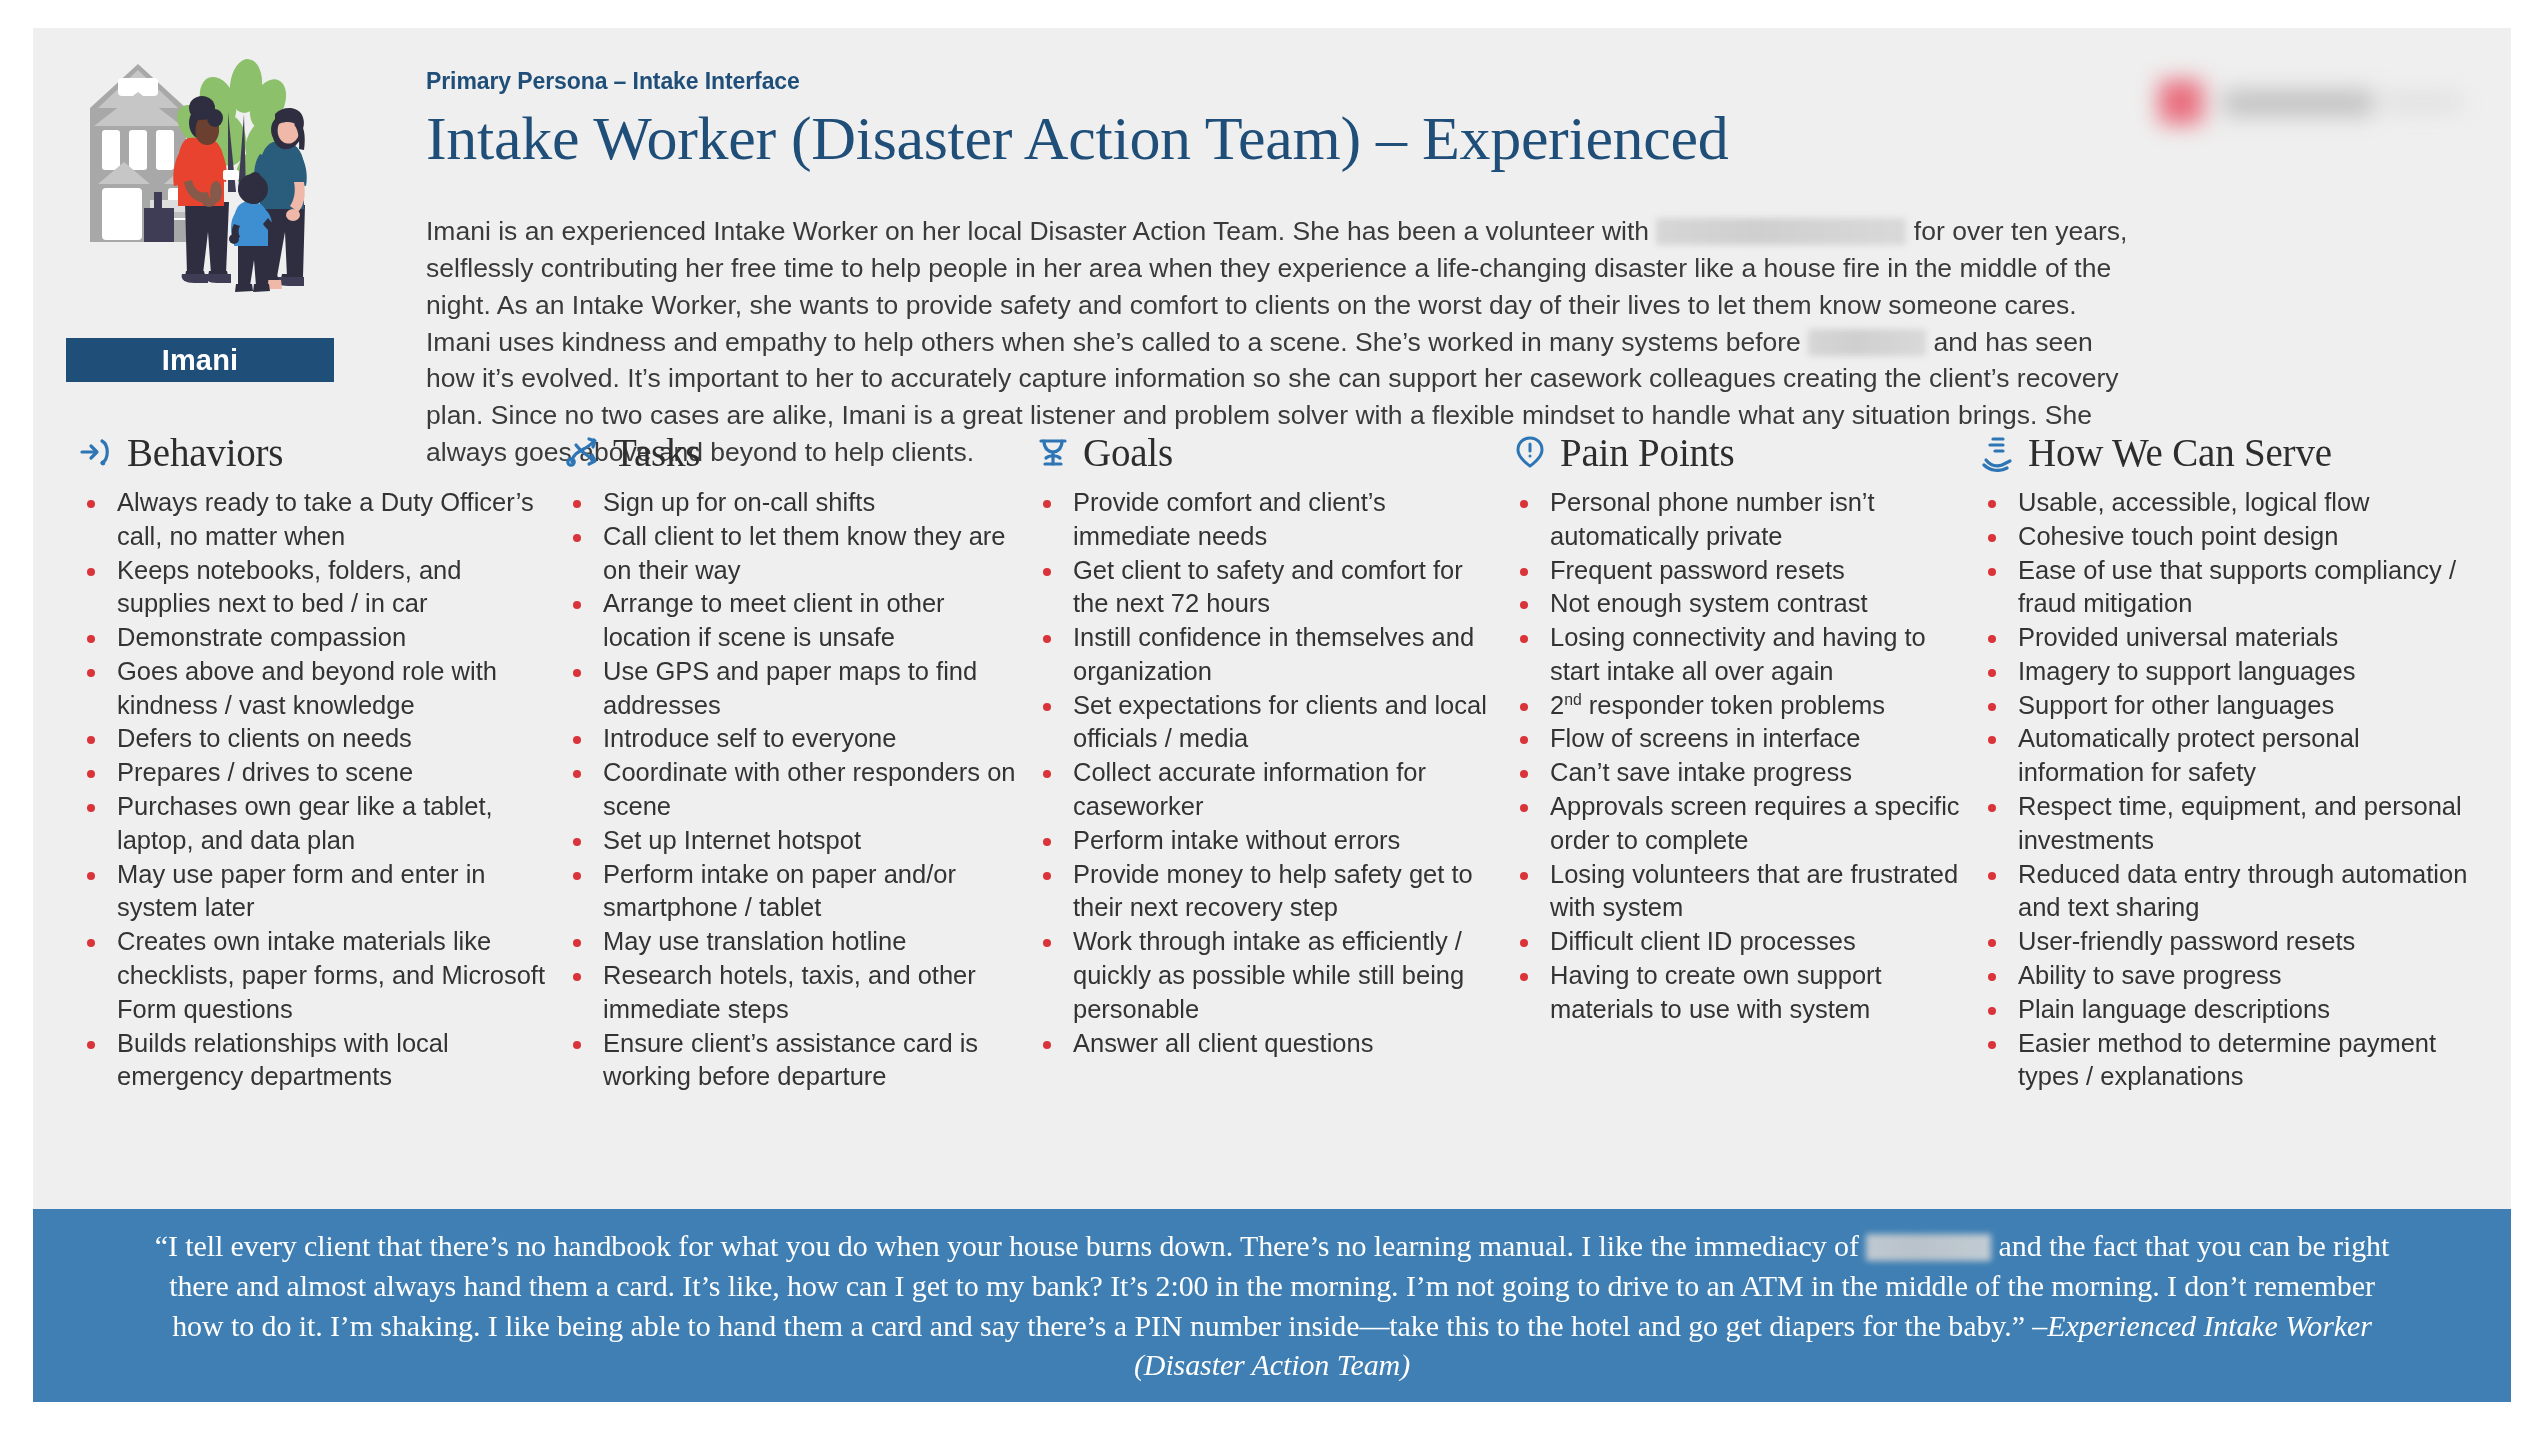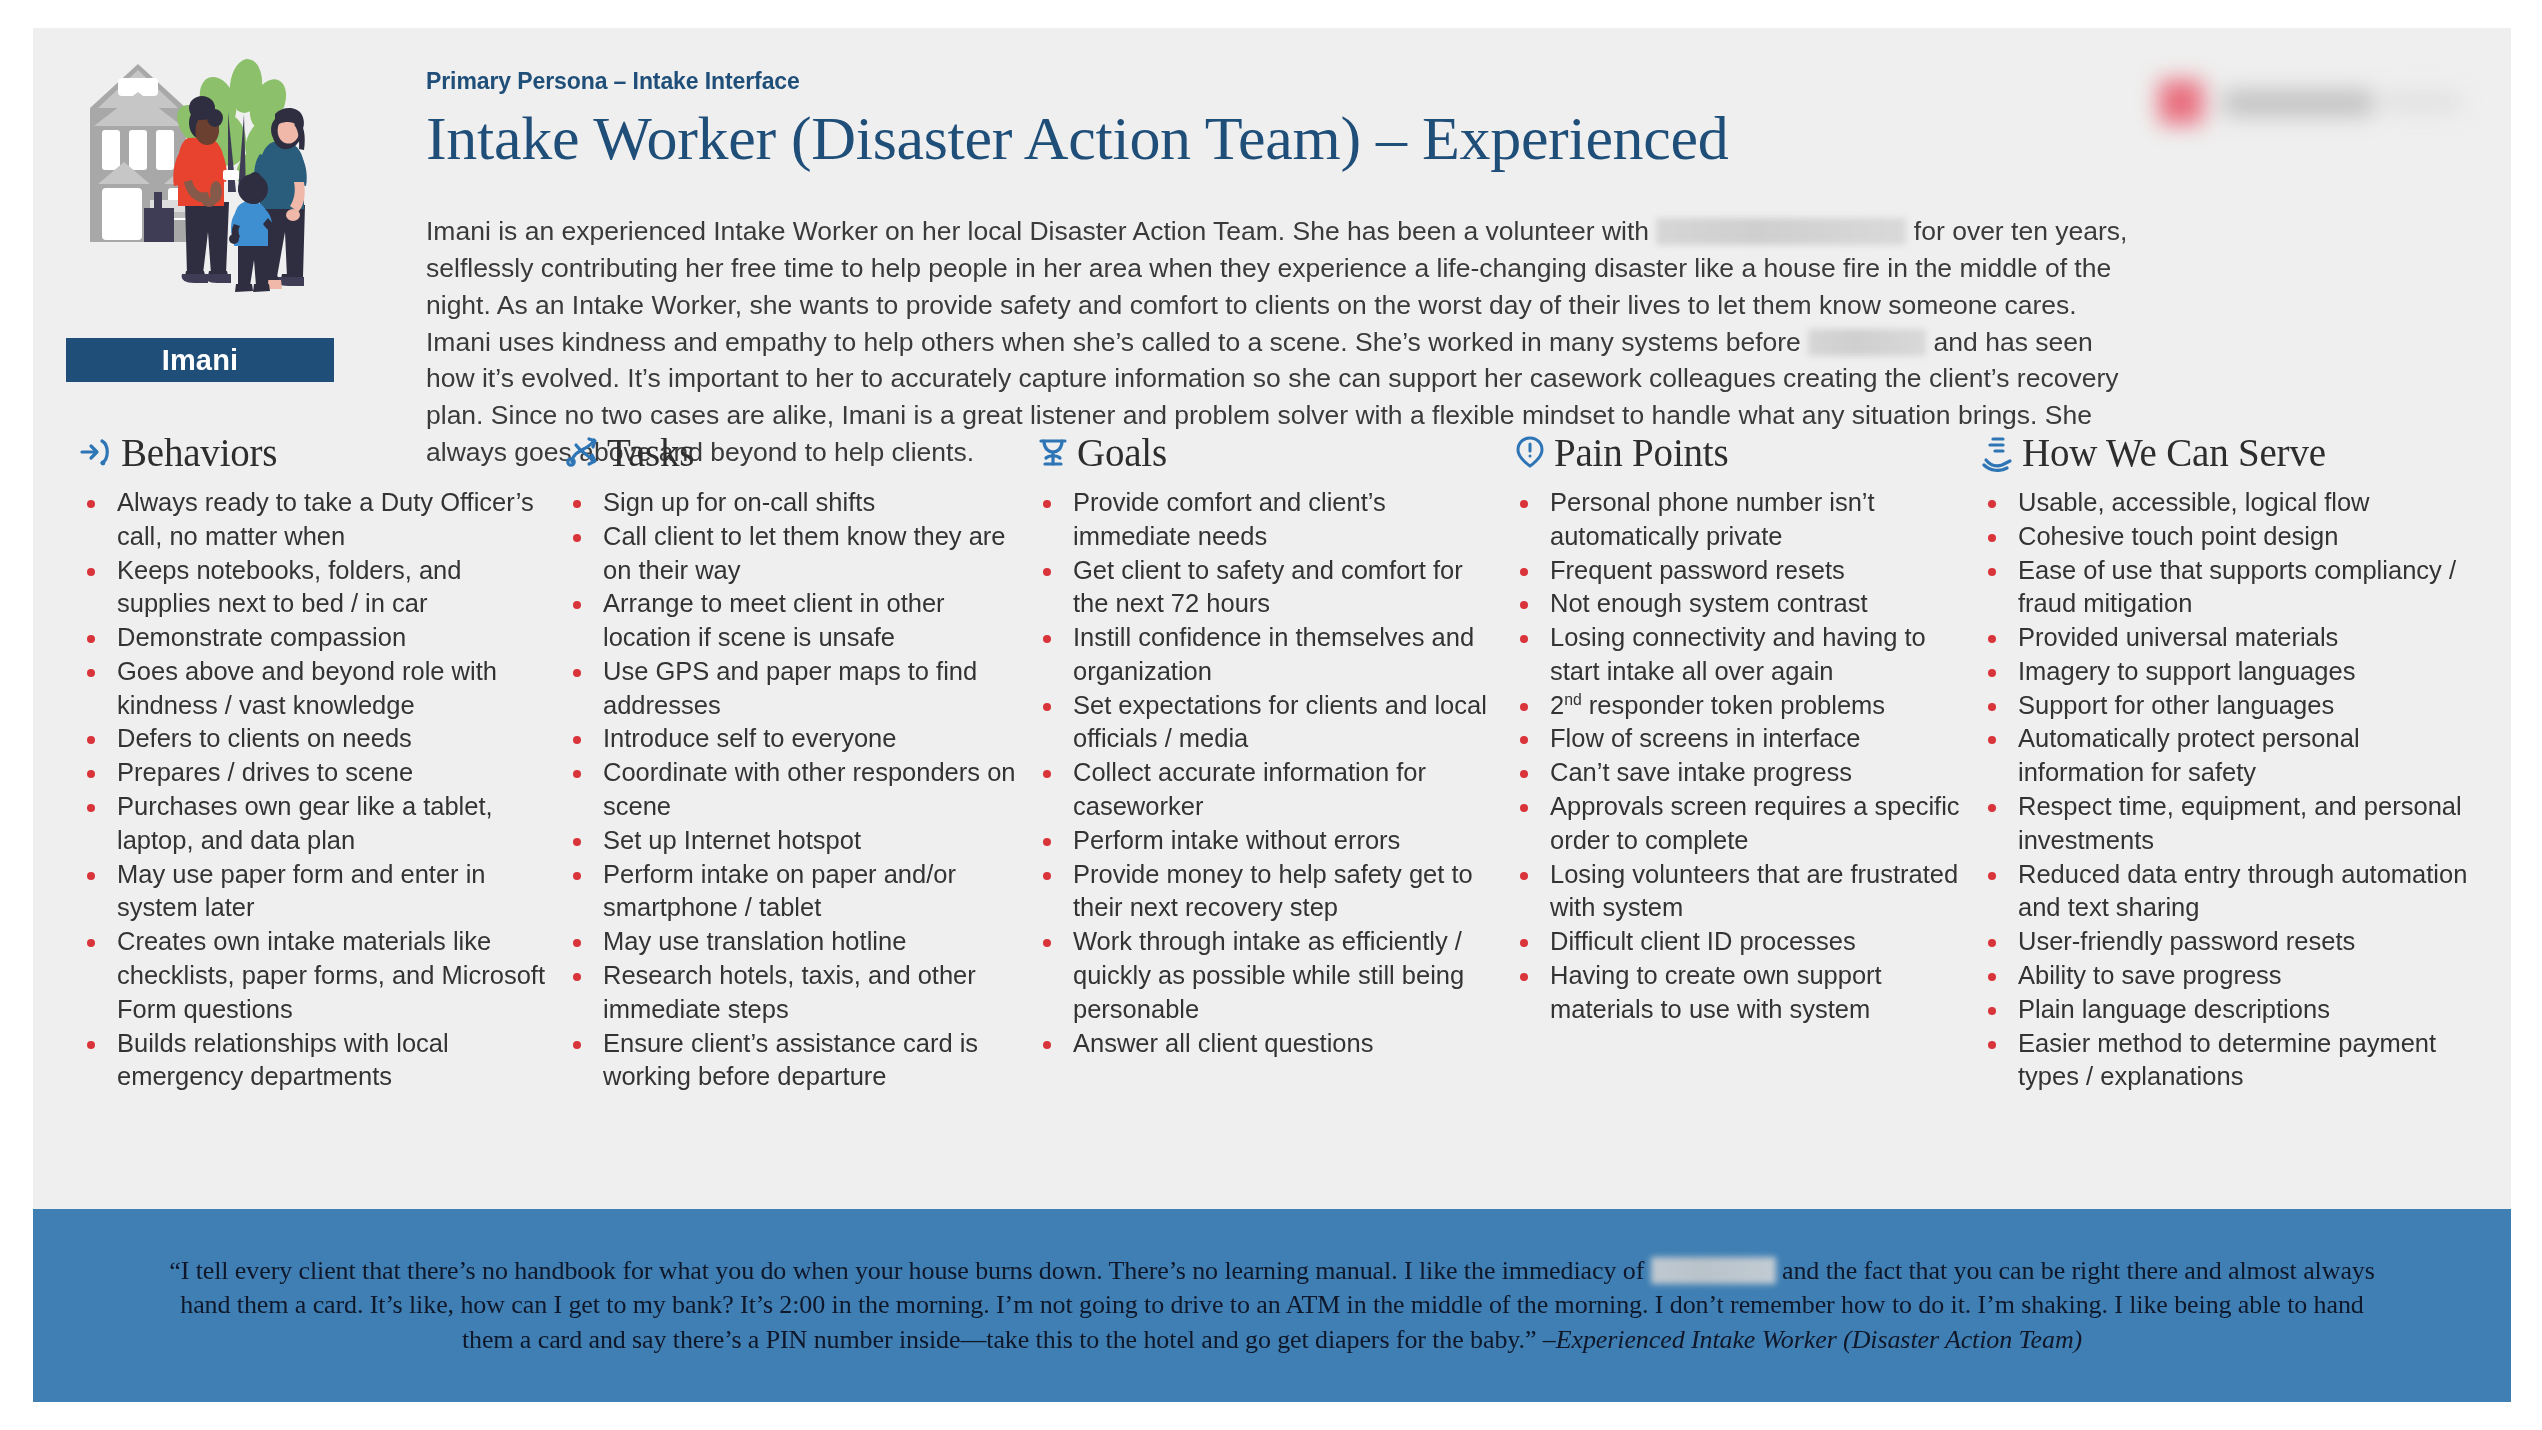--- a/index.html
+++ b/index.html
@@ -141,21 +141,21 @@
     flex: 0 0 44px;
     display: flex;
     align-items: center;
     justify-content: center;
     color: #2e75b6;
   }
   .col-title {
     font-family: "Liberation Serif", serif;
     font-size: 39px;
     color: #2d2d2d;
-    margin-left: 2px;
+    margin-left: 8px;
     white-space: nowrap;
     letter-spacing: -.2px;
   }
   ul.bullets {
     list-style: none;
     margin: 0; padding: 0;
   }
   ul.bullets li {
     position: relative;
     padding-left: 42px;
@@ -181,23 +181,23 @@
     width: 2478px; height: 193px;
     background: #3f7fb3;
     display: flex;
     align-items: center;
     justify-content: center;
     box-sizing: border-box;
     padding: 0 120px;
   }
   .quote-text {
     font-family: "Liberation Serif", serif;
-    font-size: 26px;
+    font-size: 30px;
     line-height: 1.33;
-    color: #0f172a;
+    color: #ffffff;
     text-align: center;
     letter-spacing: -.1px;
   }
   .quote-attrib { font-style: italic; }
 </style>
 </head>
 <body>
 
 <div class="page">
   <div class="canvas">

